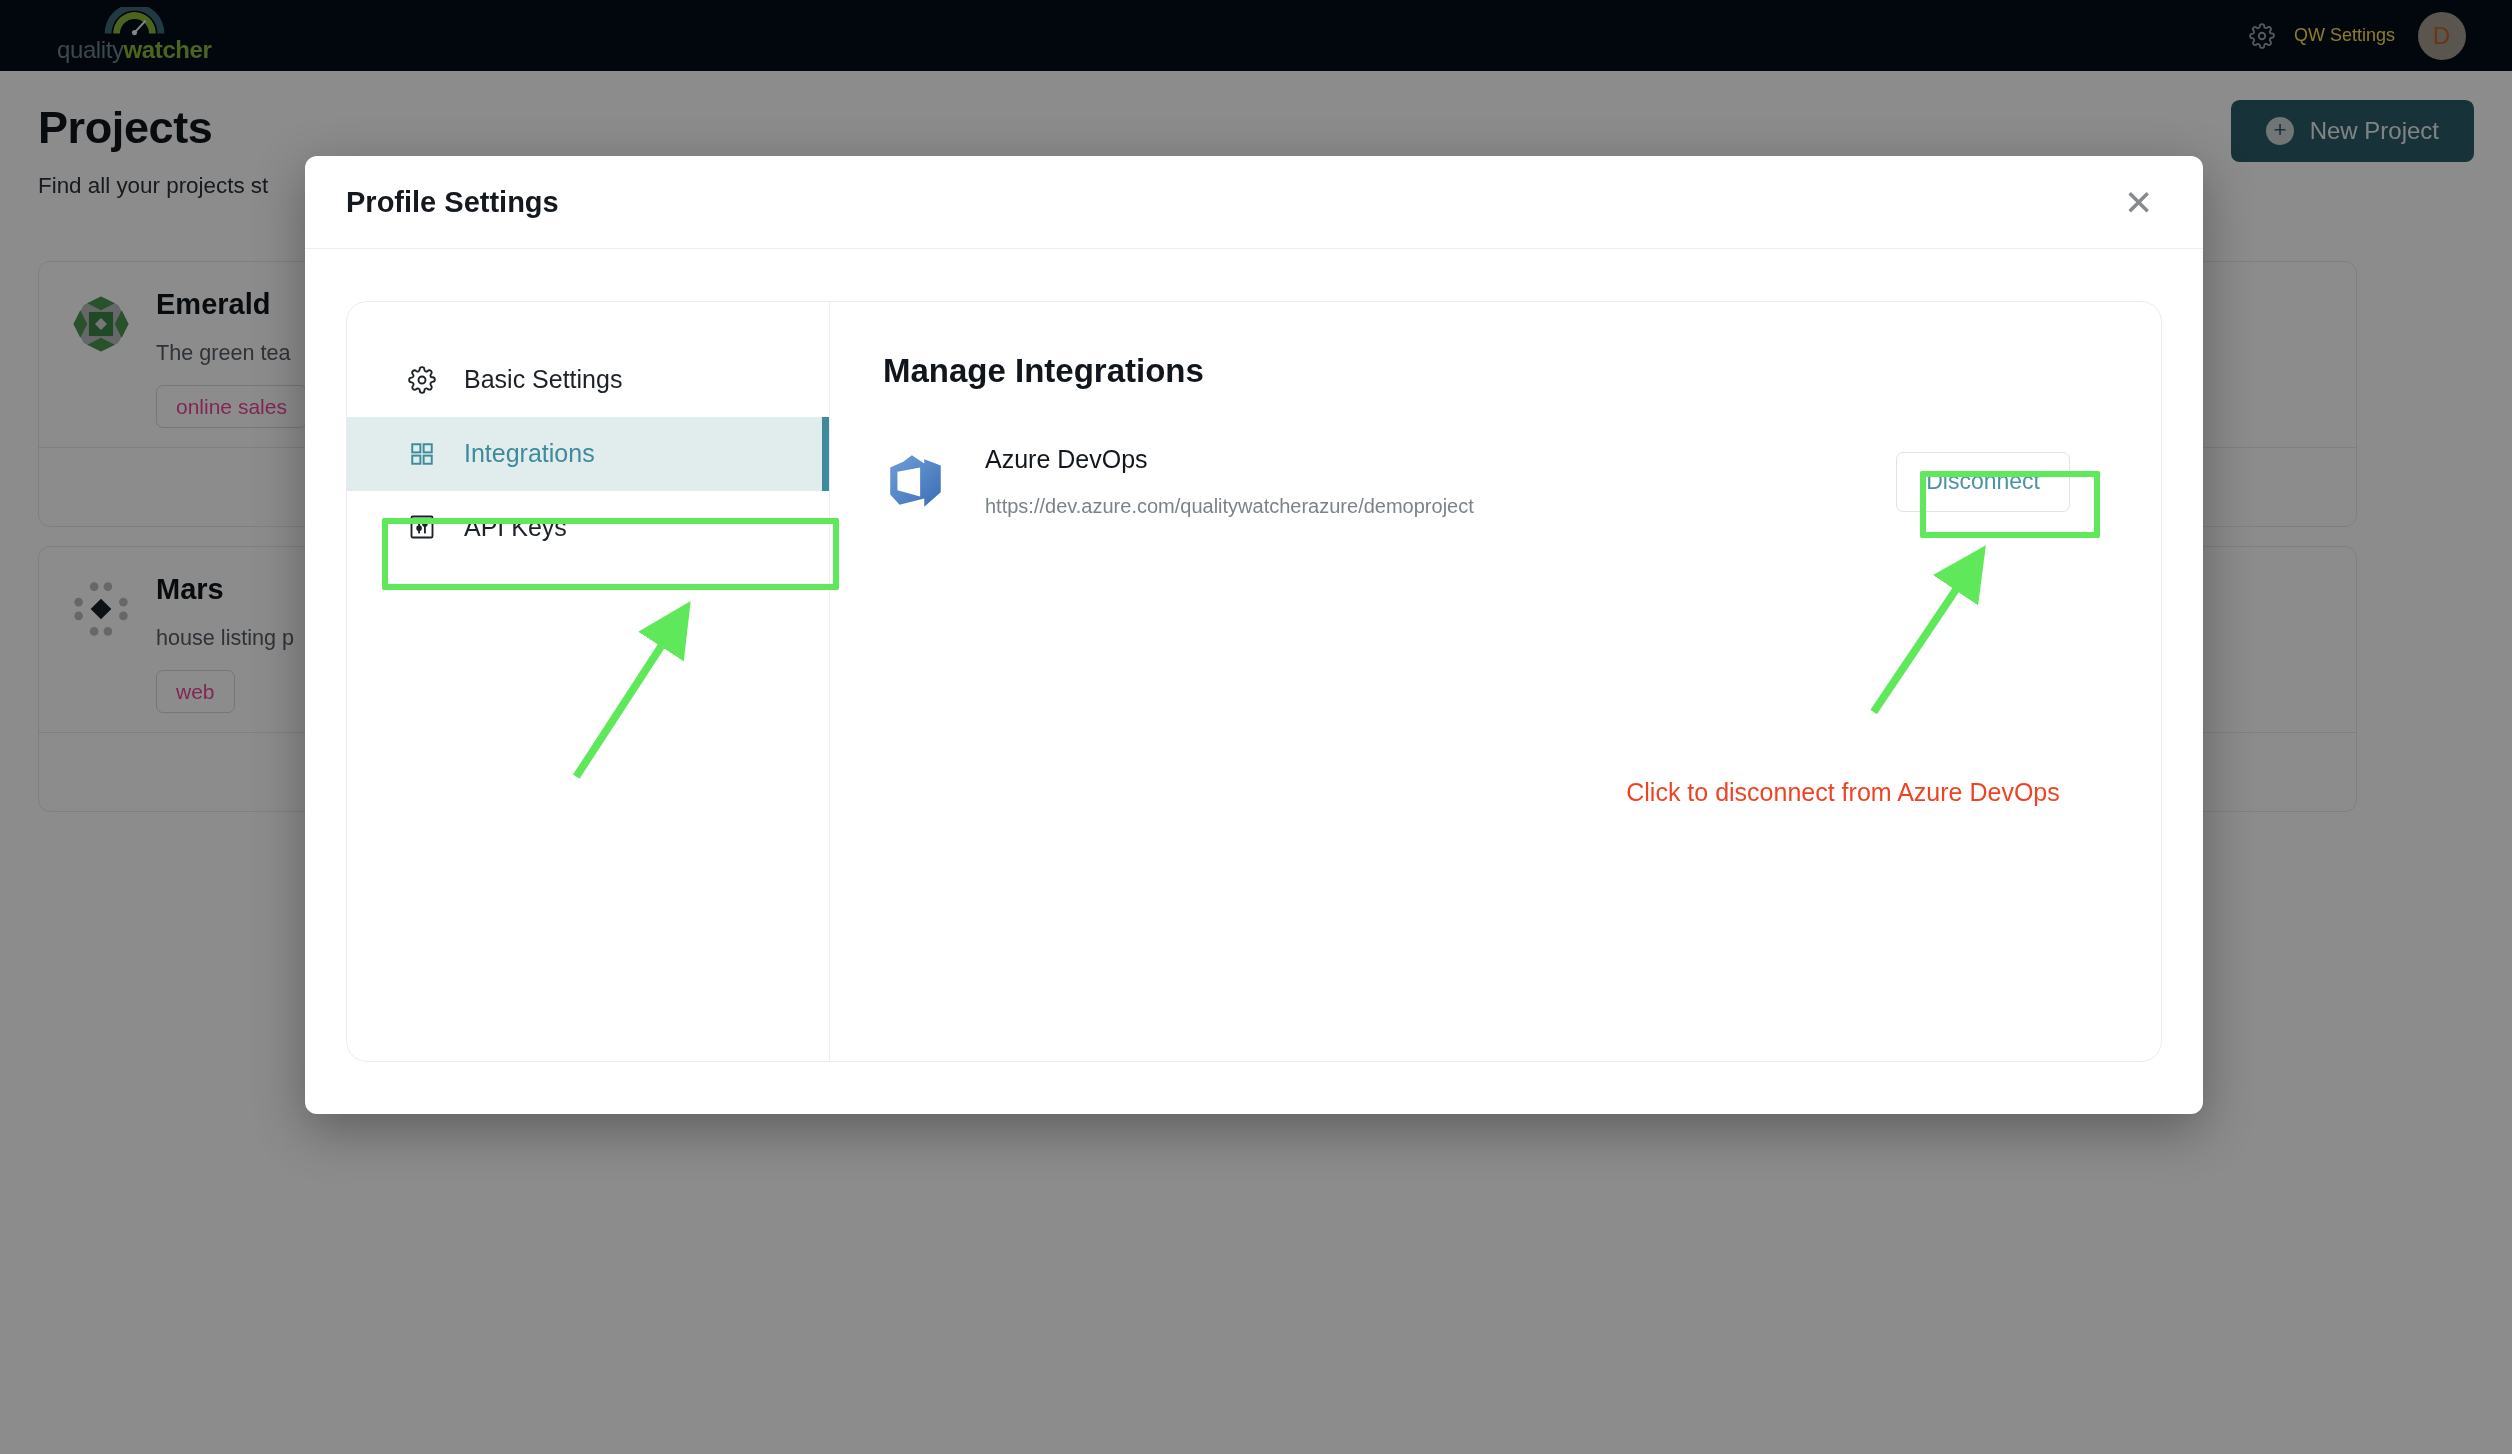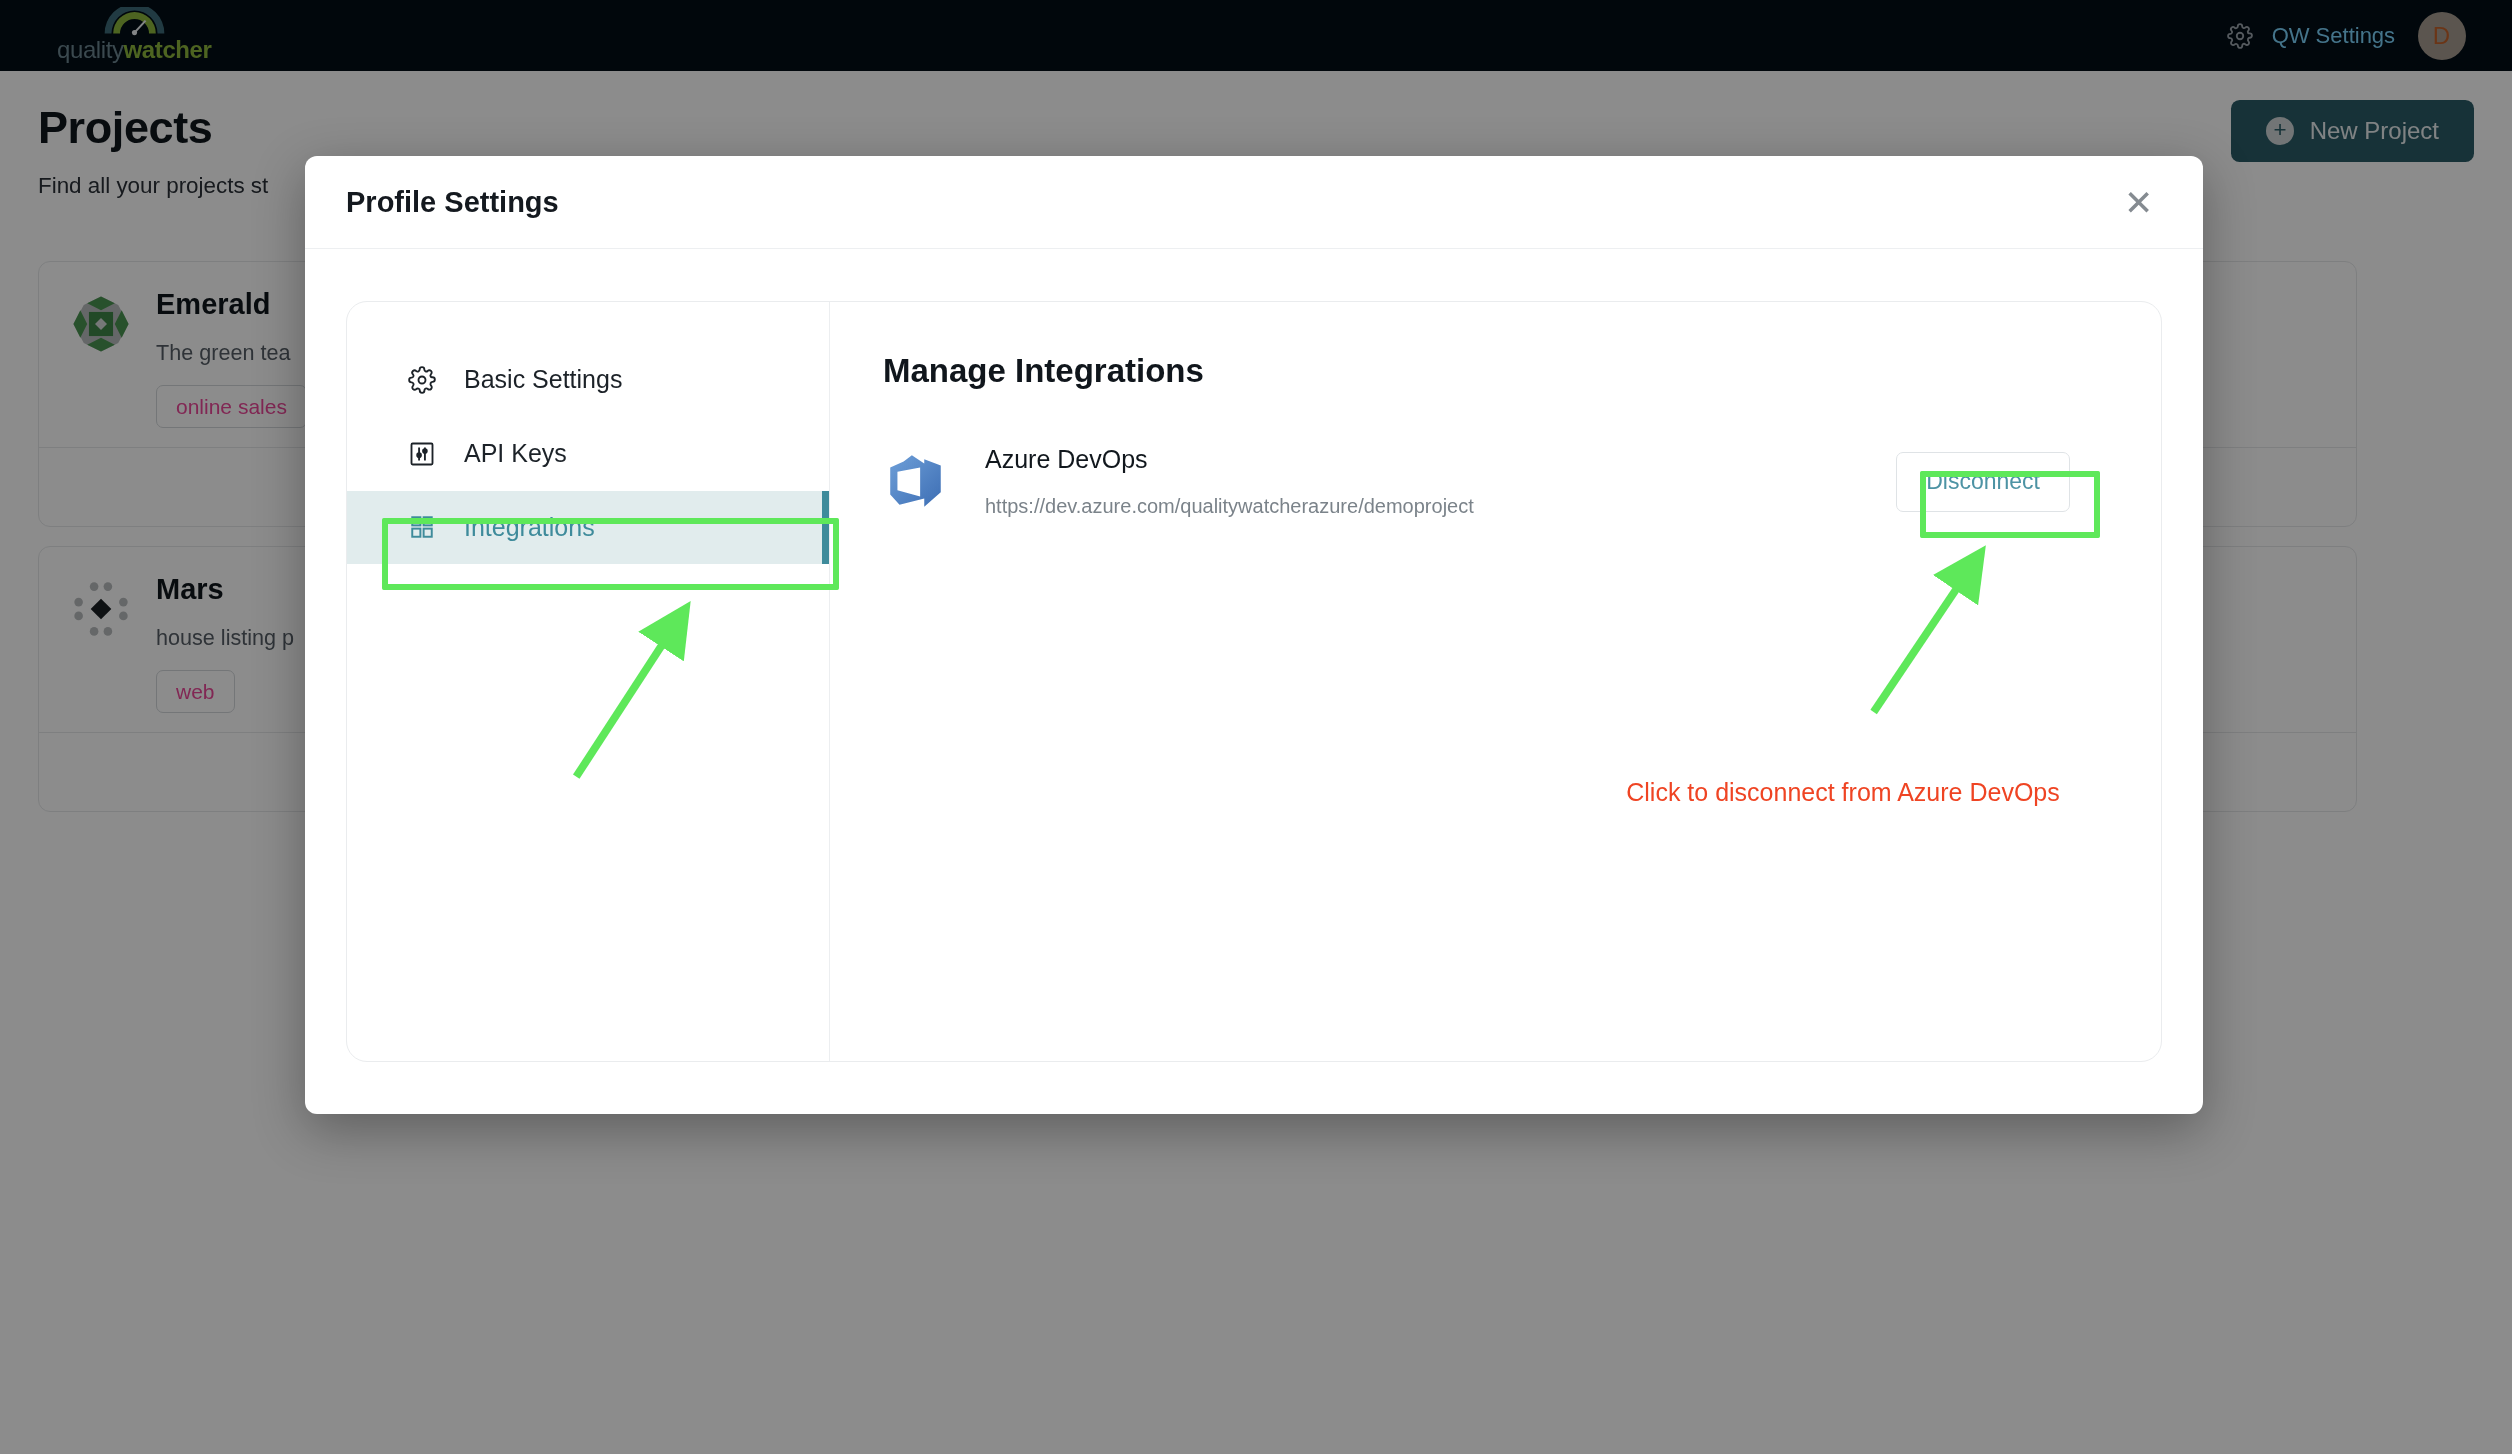--- a/index.html
+++ b/index.html
@@ -20,21 +20,21 @@
     position: absolute; left:0; top:0; width: 2512px; height: 71px;
     background: #020d16;
     display: flex; align-items: center; justify-content: space-between;
     padding: 0 31px;
   }
   .logo-wrap { display:flex; flex-direction:column; align-items:center; margin-left:26px; }
   .logo-text { font-size: 24px; letter-spacing:-0.4px; }
   .logo-q { color:#6c8590; }
   .logo-w { color:#8db63c; font-weight:700; }
   .topbar-right { display:flex; align-items:center; gap:22.4px; margin-right: 15.5px;}
-  .qw-settings { display:flex; align-items:center; gap:19px; color:#7dd3fc; font-size:22px; }
+  .qw-settings { display:flex; align-items:center; gap:19px; color:#fde047; font-size:18px; }
   .avatar {
     width: 48px; height: 48px; border-radius: 50%;
     background: #a79c91; color:#c2622b; font-size: 24px;
     display:flex; align-items:center; justify-content:center;
   }
 
   .page-body { position:absolute; left:0; top:71px; right:0; bottom:0; background:#ffffff; }
   .page-head { padding: 31px 38px 0 38px; }
   .page-title { font-size: 45px; font-weight: 700; color:#10161c; letter-spacing:-0.4px; }
   .page-sub { font-size: 22.4px; color:#2b3138; margin-top: 19px; }
@@ -282,43 +282,43 @@
           <div class="side-item">
             <span class="side-ico">
               <svg width="28" height="28" viewBox="0 0 24 24" fill="none" stroke="#1c2228" stroke-width="1.6">
                   <circle cx="12" cy="12" r="3"></circle>
                   <path d="M19.4 15a1.65 1.65 0 0 0 .33 1.82l.06.06a2 2 0 1 1-2.83 2.83l-.06-.06a1.65 1.65 0 0 0-1.82-.33 1.65 1.65 0 0 0-1 1.51V21a2 2 0 1 1-4 0v-.09A1.65 1.65 0 0 0 9 19.4a1.65 1.65 0 0 0-1.82.33l-.06.06a2 2 0 1 1-2.83-2.83l.06-.06A1.65 1.65 0 0 0 4.6 15a1.65 1.65 0 0 0-1.51-1H3a2 2 0 1 1 0-4h.09A1.65 1.65 0 0 0 4.6 9a1.65 1.65 0 0 0-.33-1.82l-.06-.06a2 2 0 1 1 2.83-2.83l.06.06A1.65 1.65 0 0 0 9 4.6a1.65 1.65 0 0 0 1-1.51V3a2 2 0 1 1 4 0v.09a1.65 1.65 0 0 0 1 1.51 1.65 1.65 0 0 0 1.82-.33l.06-.06a2 2 0 1 1 2.83 2.83l-.06.06A1.65 1.65 0 0 0 19.4 9c.14.3.41.52.74.6H21a2 2 0 1 1 0 4h-.09a1.65 1.65 0 0 0-1.51 1z"></path>
                 </svg>
             </span>
             <span>Basic Settings</span>
           </div>
 
+          <div class="side-item active">
+            <span class="side-ico">
+              <svg width="26" height="26" viewBox="0 0 24 24" fill="none" stroke="#3e8b9b" stroke-width="1.8">
+                <rect x="3" y="3" width="7.5" height="7.5"></rect>
+                  <rect x="13.5" y="3" width="7.5" height="7.5"></rect>
+                <rect x="3" y="13.5" width="7.5" height="7.5"></rect>
+                  <rect x="13.5" y="13.5" width="7.5" height="7.5"></rect>
+              </svg>
+            </span>
+            <span>Integrations</span>
+          </div>
+
           <div class="side-item">
             <span class="side-ico">
               <svg width="28" height="28" viewBox="0 0 24 24" fill="none" stroke="#1c2228" stroke-width="1.6">
                 <rect x="3" y="3" width="18" height="18" rx="1"></rect>
                 <line x1="9.5" y1="6.5" x2="9.5" y2="17.5"></line>
                   <circle cx="9.5" cy="13" r="1.6" fill="#1c2228"></circle>
                 <line x1="14.5" y1="6.5" x2="14.5" y2="17.5"></line>
                   <circle cx="14.5" cy="9.5" r="1.6" fill="#1c2228"></circle>
               </svg>
             </span>
             <span>API Keys</span>
-          </div>
-
-          <div class="side-item active">
-            <span class="side-ico">
-              <svg width="26" height="26" viewBox="0 0 24 24" fill="none" stroke="#3e8b9b" stroke-width="1.8">
-                <rect x="3" y="3" width="7.5" height="7.5"></rect>
-                  <rect x="13.5" y="3" width="7.5" height="7.5"></rect>
-                <rect x="3" y="13.5" width="7.5" height="7.5"></rect>
-                  <rect x="13.5" y="13.5" width="7.5" height="7.5"></rect>
-              </svg>
-            </span>
-            <span>Integrations</span>
           </div>
 
         </div>
 
         <div class="content">
           <div class="content-title">Manage Integrations</div>
 
           <div class="integration-row">
             <svg class="int-logo" viewBox="0 0 64 64">
               <defs>

